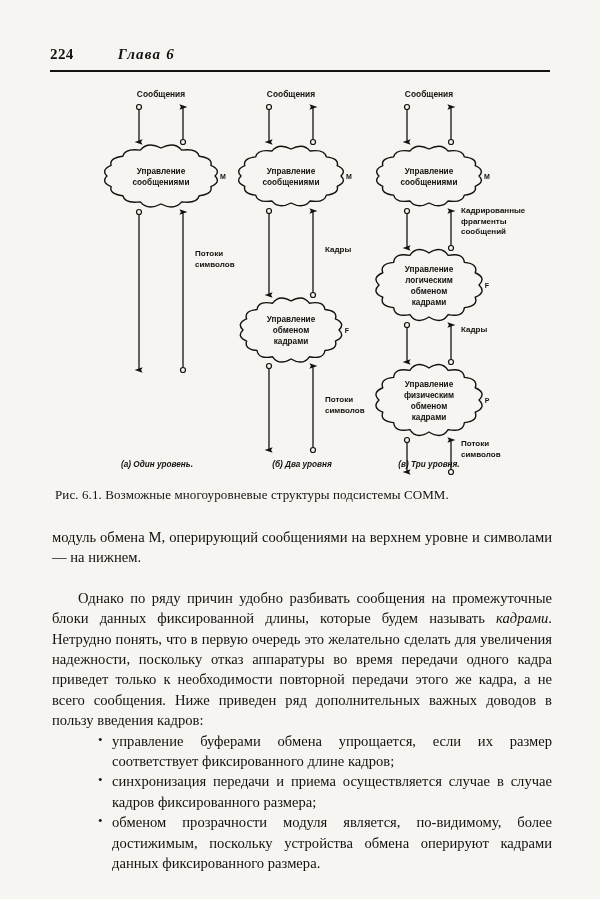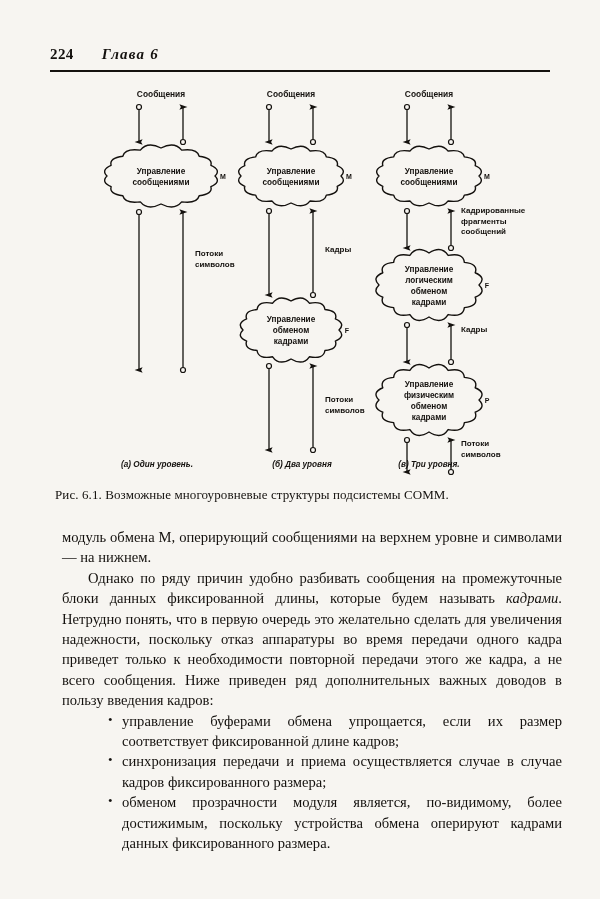--- a/index.html
+++ b/index.html
@@ -15,47 +15,47 @@
 
   
   .runhead{
     position:absolute;left:50px;top:46px;width:500px;
     display:flex;align-items:center;
   }
   .runhead .folio{
     font-size:15px;font-weight:bold;letter-spacing:.4px;
   }
   .runhead .chap{
-    margin-left:28px;font-size:15px;font-style:italic;font-weight:bold;
+    margin-left:44px;font-size:15px;font-style:italic;font-weight:bold;
     letter-spacing:1.2px;
   }
   .rule{
     position:absolute;left:50px;top:70px;width:500px;height:2px;
     background:#15120f;
   }
 
   
   .figure{position:absolute;left:5px;top:80px;width:592px;height:400px;}
   .fig-svg{display:block;}
 
   .fig-caption{
     position:absolute;left:55px;top:487px;width:500px;
     font-size:13px;letter-spacing:.1px;
   }
 
   
   .body{
-    position:absolute;left:62px;top:527px;width:500px;
+    position:absolute;left:52px;top:527px;width:500px;
     font-size:14.6px;
     line-height:20.4px;
     text-align:justify;
     text-justify:inter-word;
   }
   .body p{margin:0;}
-  .body p.ind{text-indent:26px;}
+  .body p.ind{text-indent:26px;margin-top:20px;}
   .body .it{font-style:italic;}
 
   ul.args{
     list-style:none;
     margin:0;padding:0 0 0 46px;
   }
   ul.args li{
     position:relative;
     padding-left:14px;
     text-align:justify;
@@ -172,19 +172,19 @@
         </g>
     </svg>
   </div>
 
   <div class="fig-caption">Рис. 6.1. Возможные многоуровневые структуры подсистемы COMM.</div>
 
   <div class="body">
     <p>модуль обмена M, оперирующий сообщениями на верхнем уровне и символами — на нижнем.</p>
     <p class="ind"><span>Однако по ряду причин удобно разбивать сообщения на промежуточные блоки данных фиксированной длины, которые будем называть </span><span class="it">кадрами</span><span>. Нетрудно понять, что в первую очередь это желательно сделать для увеличения надежности, поскольку отказ аппаратуры во время передачи одного кадра приведет только к необходимости повторной передачи этого же кадра, а не всего сообщения. Ниже приведен ряд дополнительных важных доводов в пользу введения кадров:</span></p>
     <ul class="args">
-      <li>управление буферами обмена упрощается, если их размер соответствует фиксированной длине кадров;</li>
+      <li>управление буферами обмена упрощается, если их размер соответствует фиксированного длине кадров;</li>
       <li>синхронизация передачи и приема осуществляется случае в случае кадров фиксированного размера;</li>
       <li>обменом прозрачности модуля является, по-видимому, более достижимым, поскольку устройства обмена оперируют кадрами данных фиксированного размера.</li>
     </ul>
   </div>
 
 </div>
 
 </body></html>

